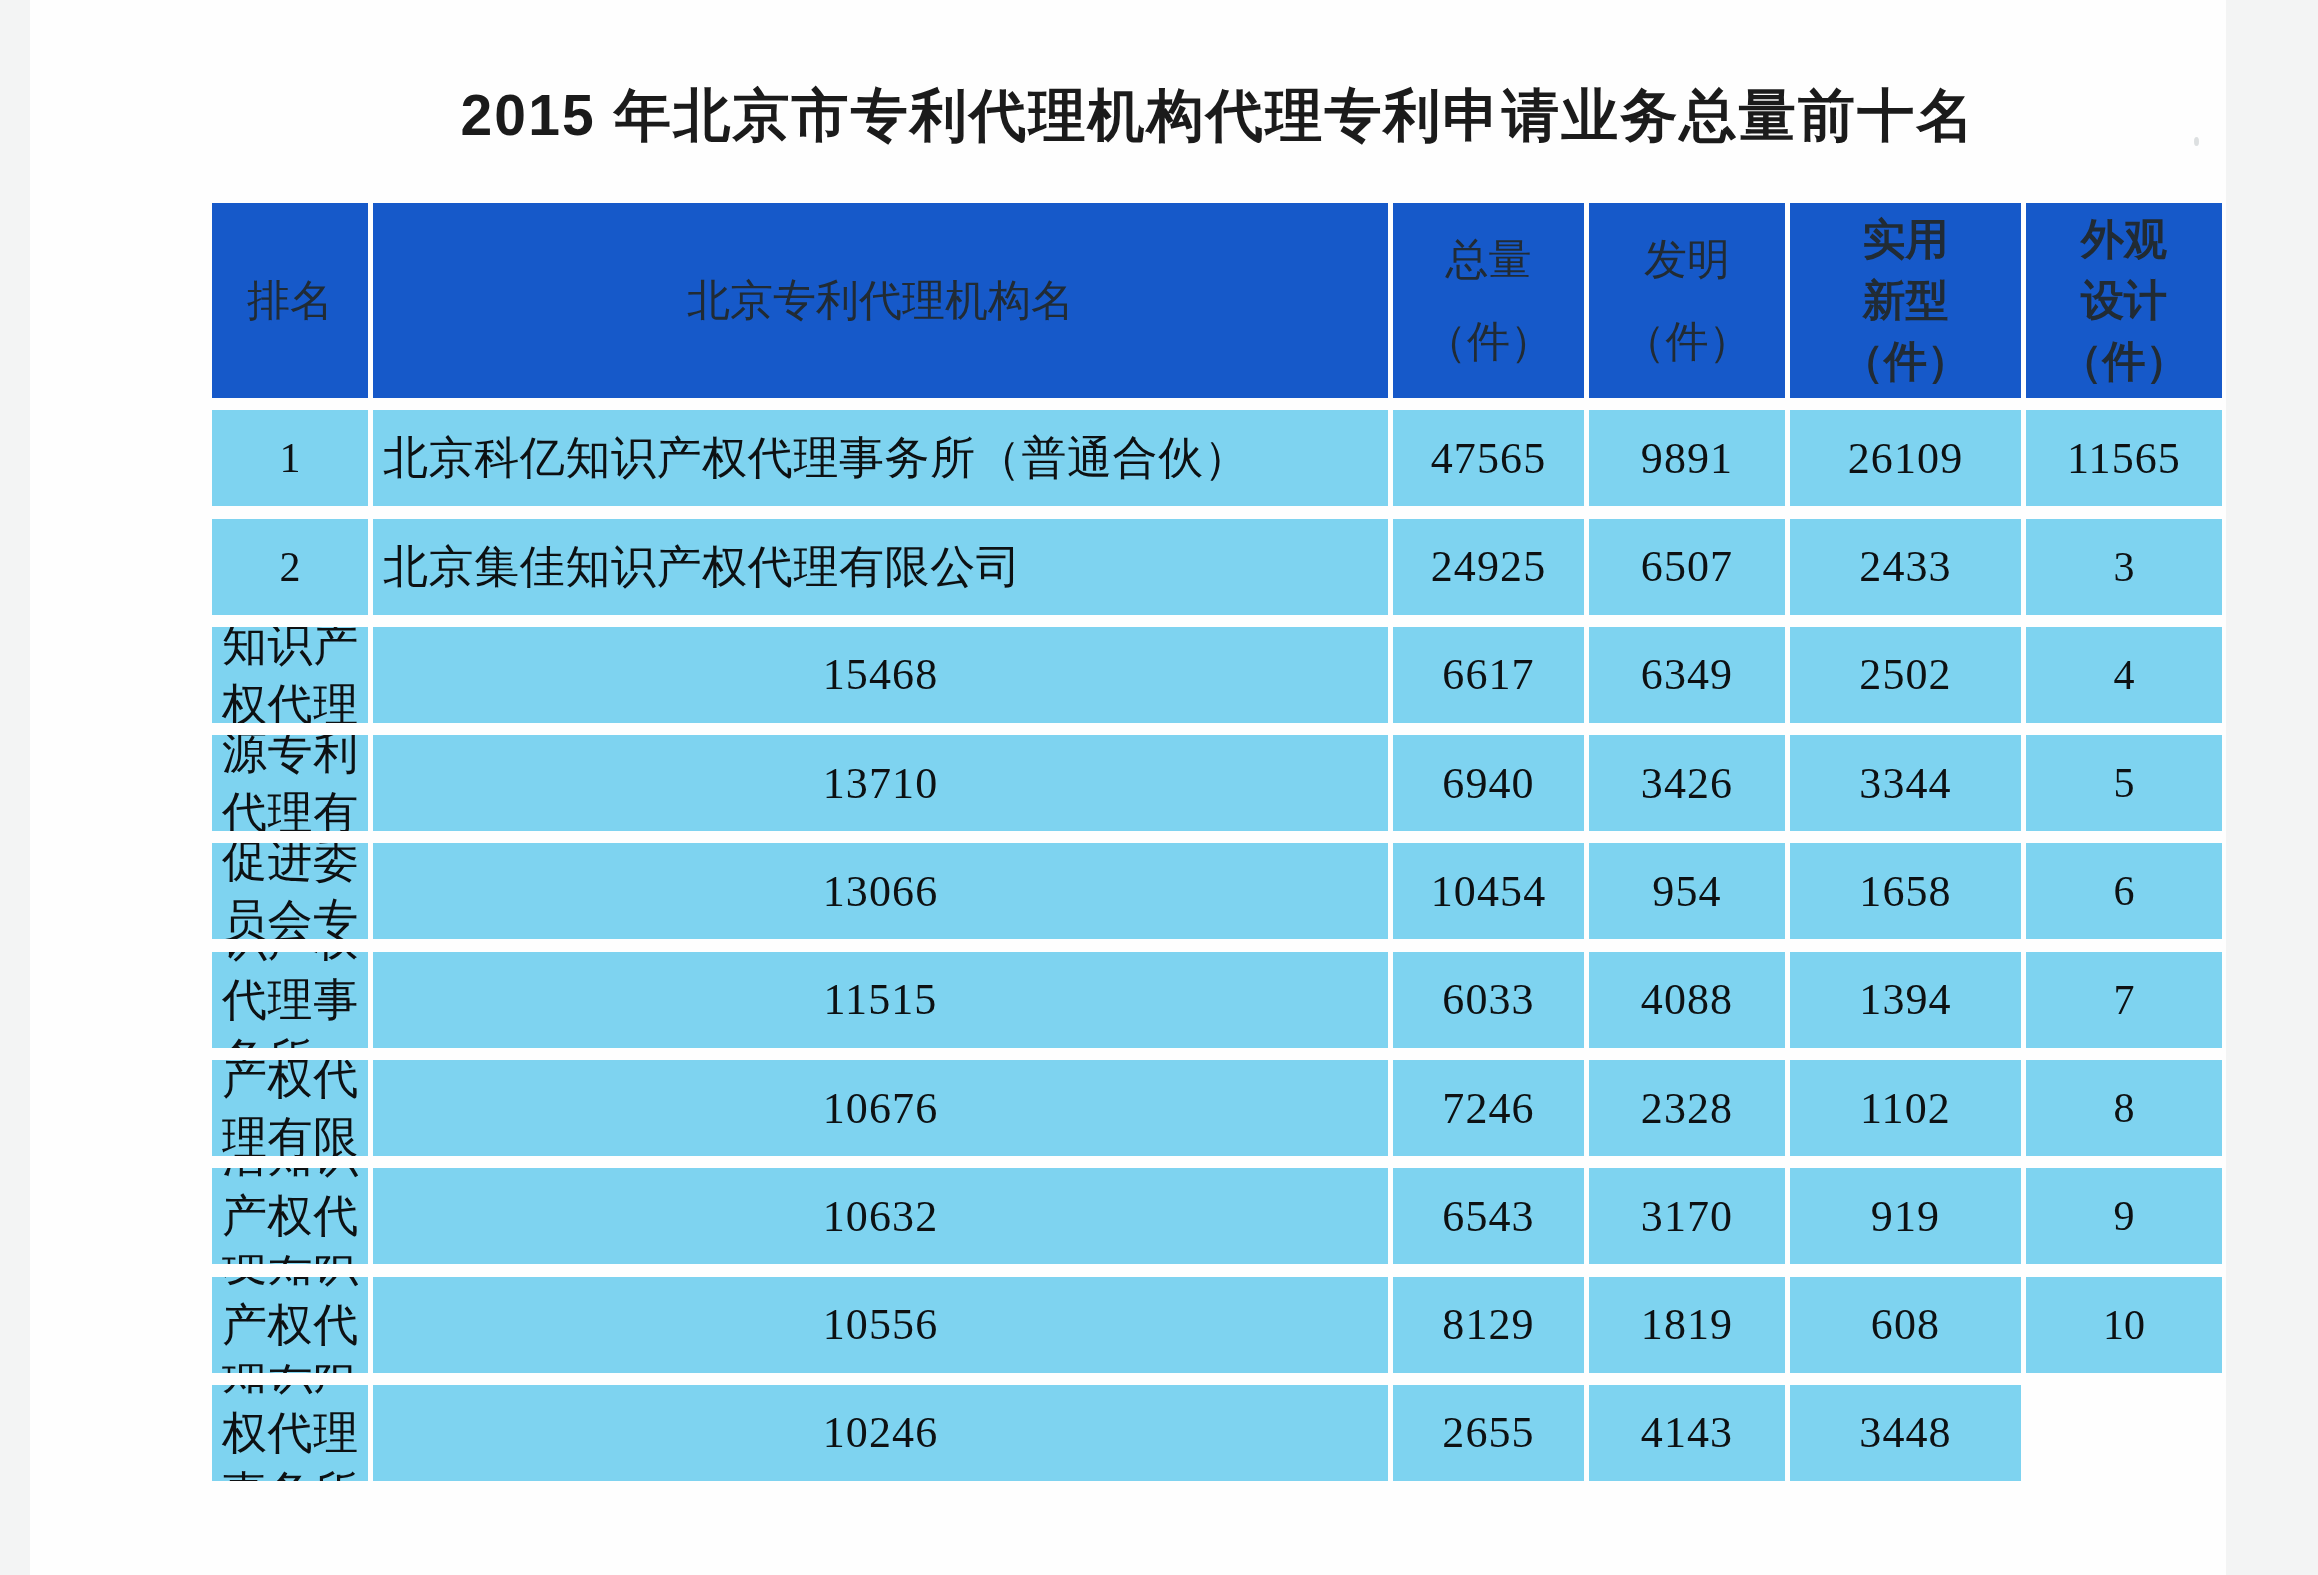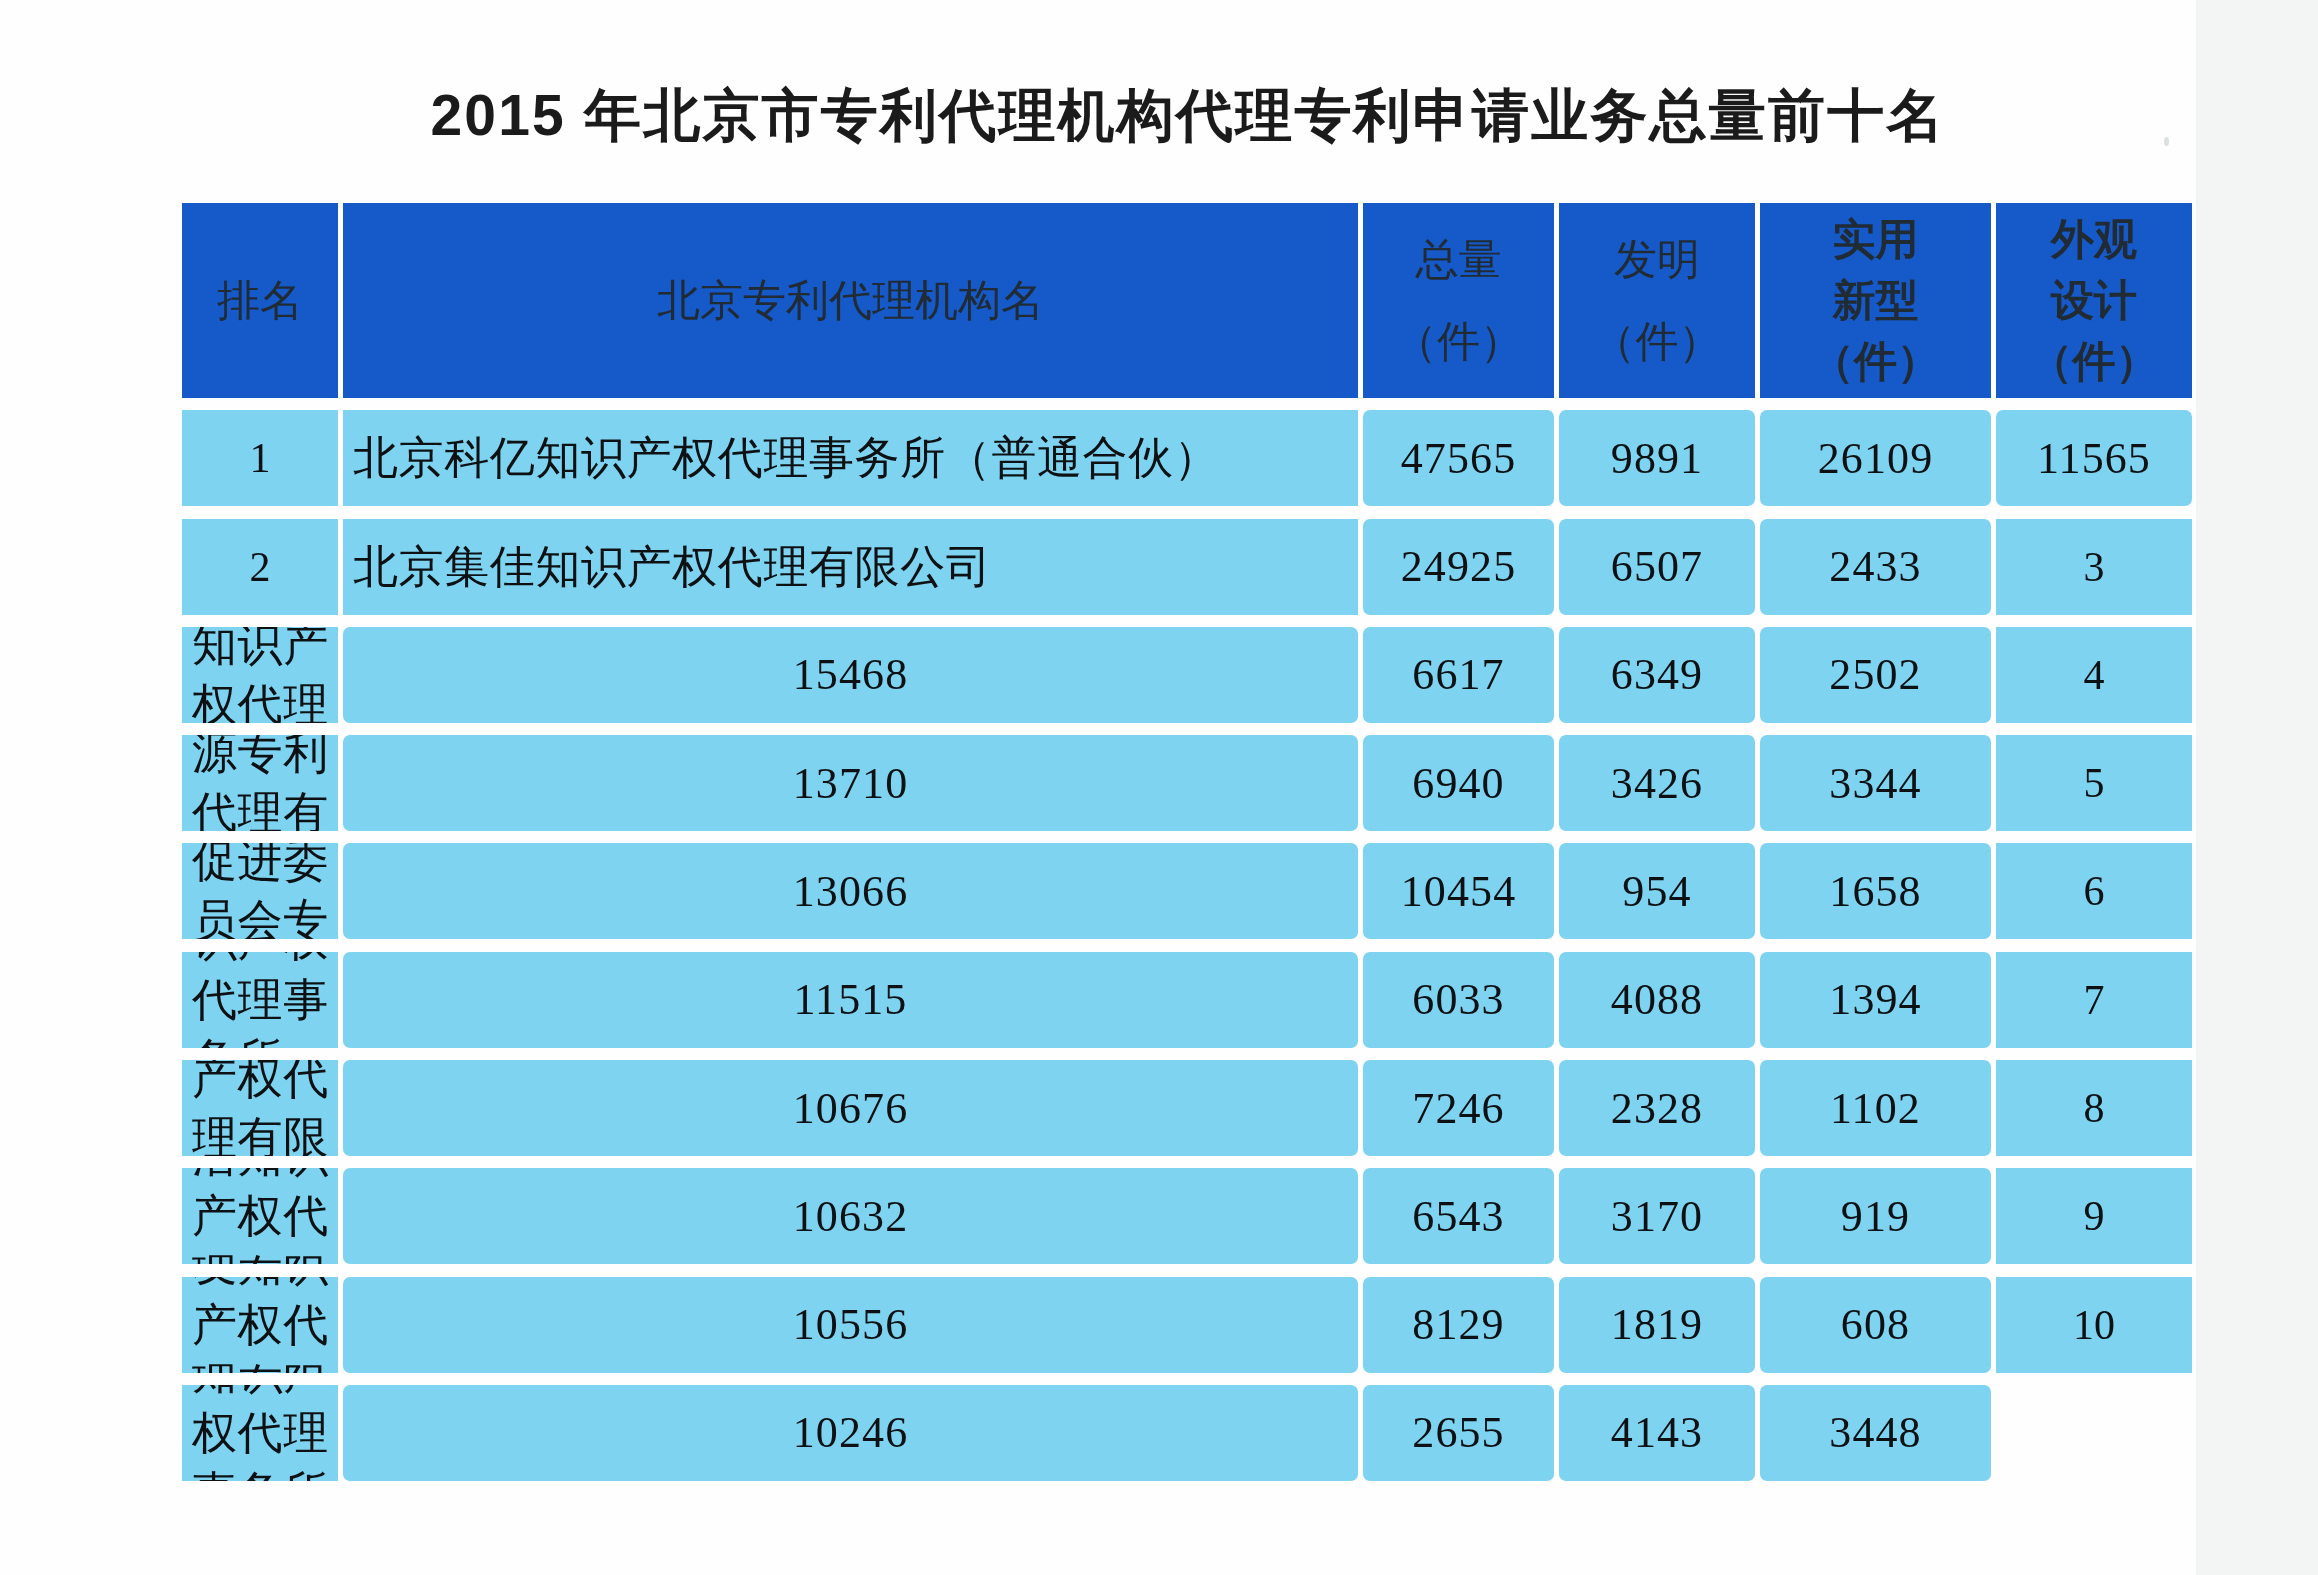--- a/index.html
+++ b/index.html
@@ -5,20 +5,21 @@
   html,body{margin:0;padding:0;}
   body{
     width:2319px;height:1575px;
     background:#f3f4f4;
     font-family:"Liberation Serif",serif;
   }
   .page{
     position:relative;width:2196px;height:1575px;
     background:var(--page-bg,#fefefe);
     overflow:hidden;
+    margin-left:30px;
   }
   .title{
     position:absolute;left:182px;top:83px;width:2012px;
     text-align:center;
     font-family:"Liberation Sans",sans-serif;
     font-weight:bold;
     font-size:57px;line-height:1.15;
     letter-spacing:2.2px;
     color:var(--title-color,#1b1b1b);
   }
@@ -45,21 +46,21 @@
     background:var(--row-bg,#7ed3f0);
     color:var(--body-text,#0d1113);
   }
   .rank{font-size:42px;}
   .name{
     justify-content:flex-start;
     padding-left:10px;
     font-size:45px;
     letter-spacing:0.6px;
   }
-  .num{font-size:44px;letter-spacing:1.1px;border-radius:7px;}
+  .num{font-size:44px;letter-spacing:1.1px;}
   .speck1{
     position:absolute;left:2204px;top:469px;width:11.2px;height:7.3px;
     background:#4a4f52;border-radius:60% 40%;transform:rotate(25deg);opacity:.85;
   }
   .speck2{
     position:absolute;left:2164px;top:137px;width:5px;height:9px;
     background:#c7cbcd;border-radius:50%;opacity:.6;
   }
 </style>
 </head>

